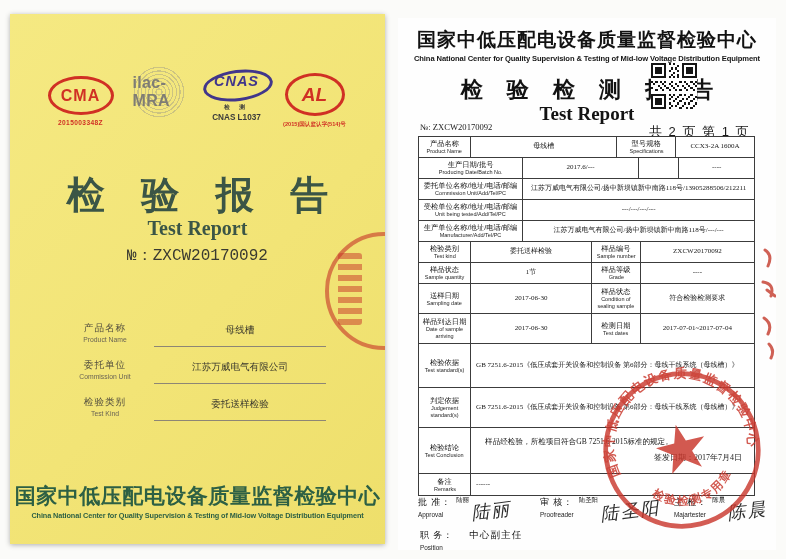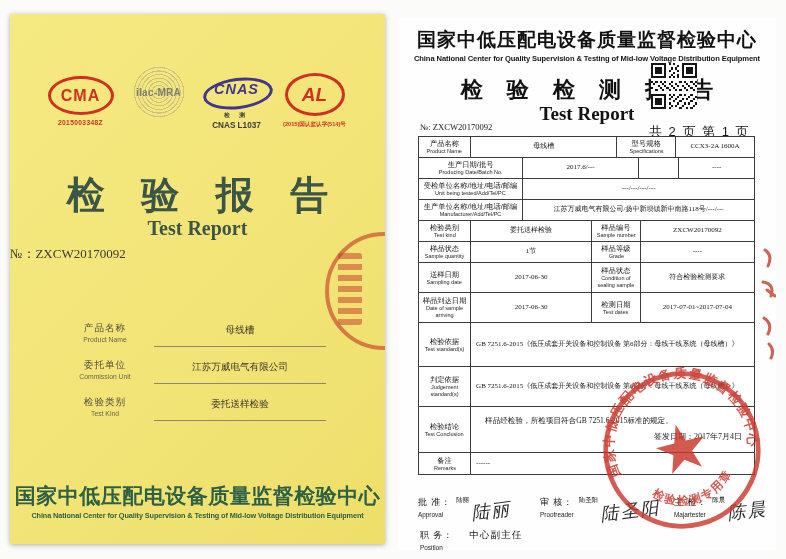--- a/index.html
+++ b/index.html
@@ -12,36 +12,36 @@
          background:linear-gradient(135deg,#f5e982 0%,#f2e476 55%,#eedf6b 100%);
          box-shadow:0 1px 5px rgba(0,0,0,.3);}
   .logo-row{position:absolute;top:52px;left:0;width:100%;display:flex;justify-content:center;align-items:flex-start;gap:0;}
   .logo{display:flex;flex-direction:column;align-items:center;width:78px;}
   .cma-oval{margin-top:10px;width:60px;height:33px;border:3.5px solid #d03024;border-radius:50%;
             display:flex;align-items:center;justify-content:center;font-weight:bold;font-size:16px;color:#d03024;letter-spacing:1px;}
   .logo-sub{font-size:6.6px;font-weight:bold;color:#d03024;margin-top:4px;letter-spacing:.4px;white-space:nowrap;}
   .ilac-circle{width:52px;height:52px;border-radius:50%;
       background:repeating-radial-gradient(circle at 50% 50%,rgba(148,146,136,0) 0 2.5px,rgba(148,146,136,.42) 2.5px 3.6px);
       display:flex;align-items:center;justify-content:center;}
-  .ilac-text{font-weight:bold;color:#7f7d74;font-size:10px;letter-spacing:.3px;}
-  .cnas-wrap{margin-top:8px;position:relative;width:72px;height:34px;}
+  .ilac-text{font-weight:bold;color:#7f7d74;font-size:16px;letter-spacing:.3px;}
+  .cnas-wrap{position:relative;width:72px;height:34px;}
   .cnas-ellipse{position:absolute;left:2px;top:4px;width:64px;height:25px;border:3px solid #41368b;border-radius:50%;transform:rotate(-7deg);}
   .cnas-text{position:absolute;left:0;top:7px;width:100%;text-align:center;font-weight:bold;font-style:italic;
              font-size:14.5px;color:#41368b;letter-spacing:1px;}
   .cnas-sub1{font-size:5.8px;color:#3a3a3a;margin-top:3px;letter-spacing:4px;font-weight:bold;}
   .cnas-sub2{font-size:8.2px;font-weight:bold;color:#3a3a3a;margin-top:1px;}
   .cal-oval{margin-top:7px;width:54px;height:37px;border:3.5px solid #d03024;border-radius:50%;
             display:flex;align-items:center;justify-content:center;font-weight:bold;font-style:italic;font-size:19px;color:#d03024;}
   .cal-sub{font-size:5.6px;color:#d03024;margin-top:5px;font-weight:bold;white-space:nowrap;}
   .cover-title{position:absolute;top:156px;left:0;width:100%;text-align:center;font-weight:bold;font-size:38px;
                color:#3b5546;letter-spacing:13px;text-indent:13px;}
   .cover-title-en{position:absolute;top:203px;left:0;width:100%;text-align:center;font-family:"Liberation Serif",serif;
                   font-weight:bold;font-size:20px;color:#3b5546;}
-  .cover-no{position:absolute;top:231px;left:0;width:100%;text-align:left;font-family:Liberation Serif, serif;
-            font-size:13px;color:#3a3a31;}
+  .cover-no{position:absolute;top:231px;left:0;width:100%;text-align:center;font-family:Liberation Mono, monospace;
+            font-size:16px;color:#3a3a31;}
   .cover-stamp{position:absolute;right:-58px;top:218px;width:110px;height:110px;border:4px solid rgba(198,52,40,.6);
                border-radius:50%;}
   .cover-stamp::before{content:"";position:absolute;left:9px;top:17px;width:24px;height:72px;border-radius:3px;
       background:repeating-linear-gradient(180deg,rgba(198,52,40,.5) 0 6px,rgba(198,52,40,0) 6px 11px);filter:blur(.4px);}
   #cover-fields{position:absolute;top:308px;left:0;width:100%;}
   .cfield{display:flex;align-items:flex-start;padding-left:58px;margin-bottom:12px;}
   .cfl{width:74px;text-align:center;}
   .cfl .cn{font-size:9.6px;color:#55503f;letter-spacing:1px;}
   .cfl .en{font-size:6.8px;color:#6a6454;margin-top:1px;}
   .cfv{flex:0 0 172px;margin-left:12px;text-align:center;font-size:9.6px;color:#39372c;
@@ -196,20 +196,29 @@
           <div class="rcell lbl" style="width: 12%; gap: 29px;">
             <div class="cn">商  标</div>
             <div class="en">Brand</div>
           </div>
           <div class="rcell val" style="width: 22.5%;">
             <div>----</div>
           </div>
         </div>
         <div class="rrow" style="height: 21px;">
           <div class="rcell lbl" style="width: 31%;">
+            <div class="cn">委托单位名称/地址/电话/邮编</div>
+            <div class="en">Commission Unit/Add/Tel/PC</div>
+          </div>
+          <div class="rcell val" style="width: 69%;">
+            <div>江苏万威电气有限公司/扬中新坝镇新中南路118号/13905288506/212211</div>
+          </div>
+        </div>
+        <div class="rrow" style="height: 21px;">
+          <div class="rcell lbl" style="width: 31%;">
             <div class="cn">受检单位名称/地址/电话/邮编</div>
             <div class="en">Unit being tested/Add/Tel/PC</div>
           </div>
           <div class="rcell val" style="width: 69%;">
             <div>---/---/---/---</div>
           </div>
         </div>
         <div class="rrow" style="height: 21px;">
           <div class="rcell lbl" style="width: 31%;">
             <div class="cn">生产单位名称/地址/电话/邮编</div>

